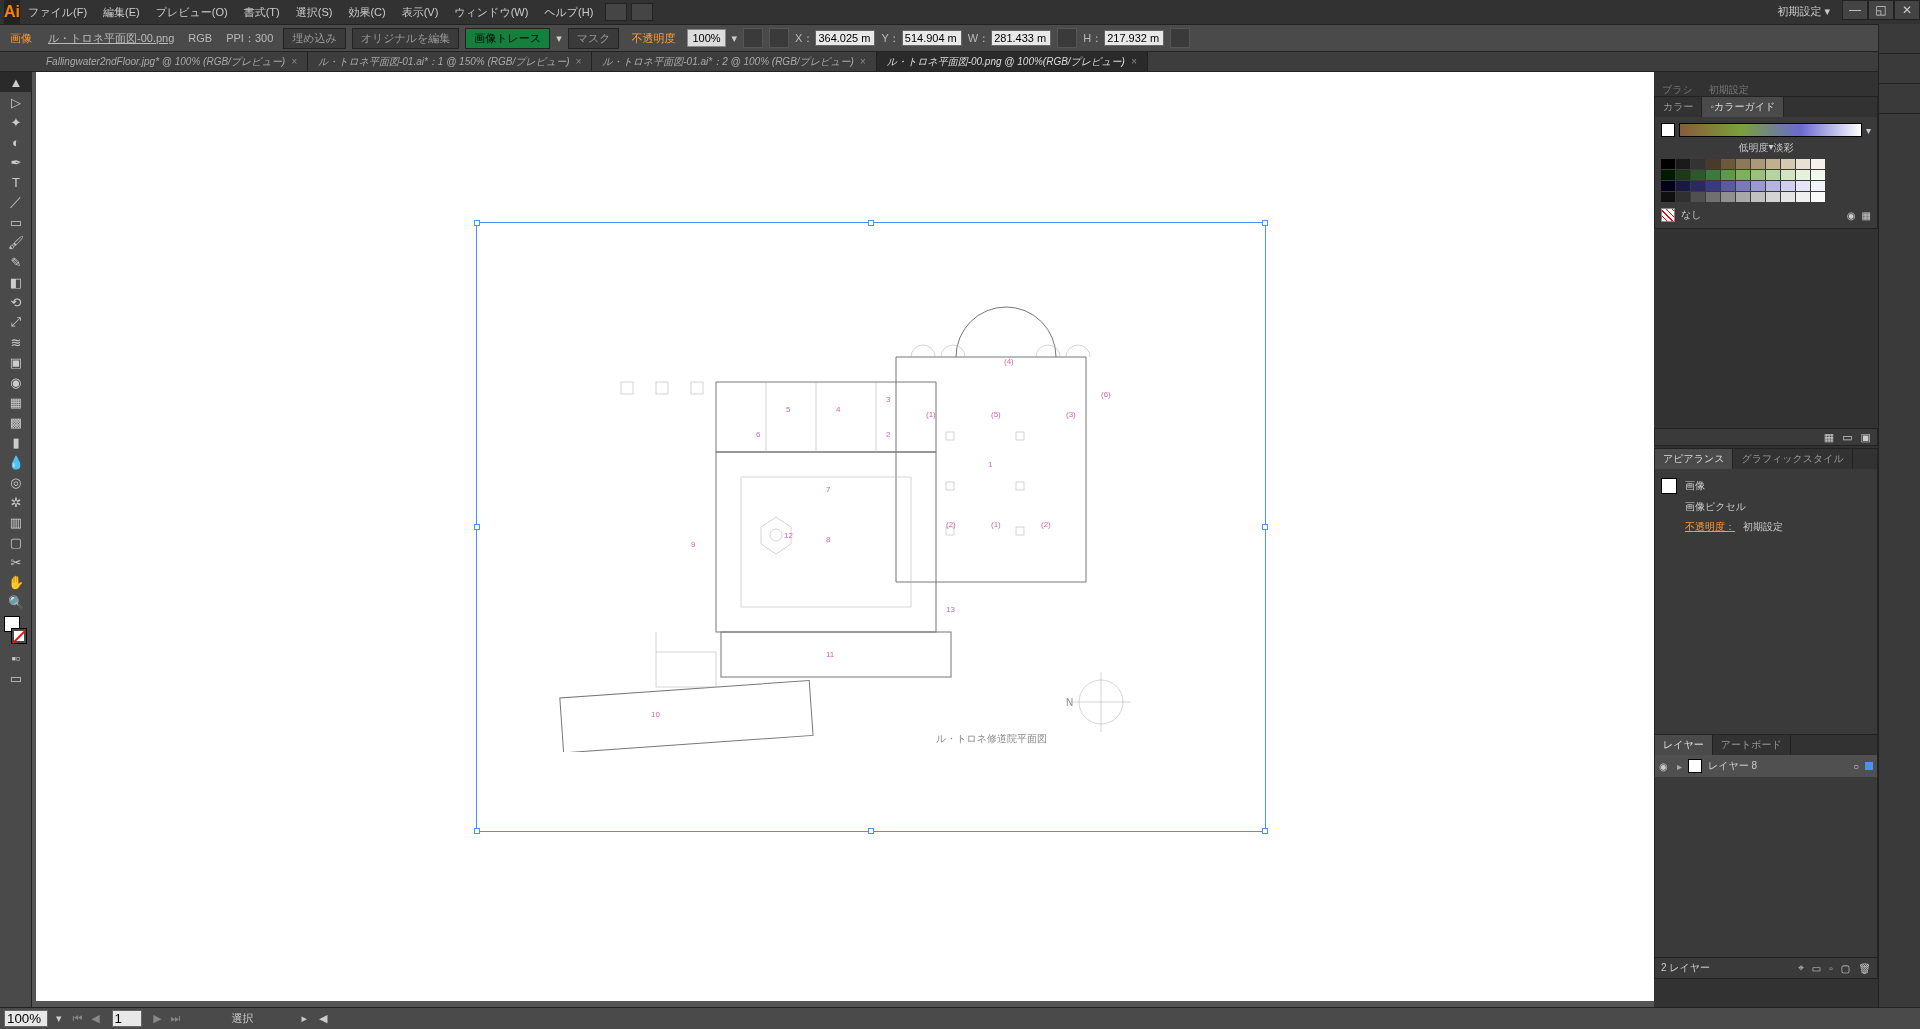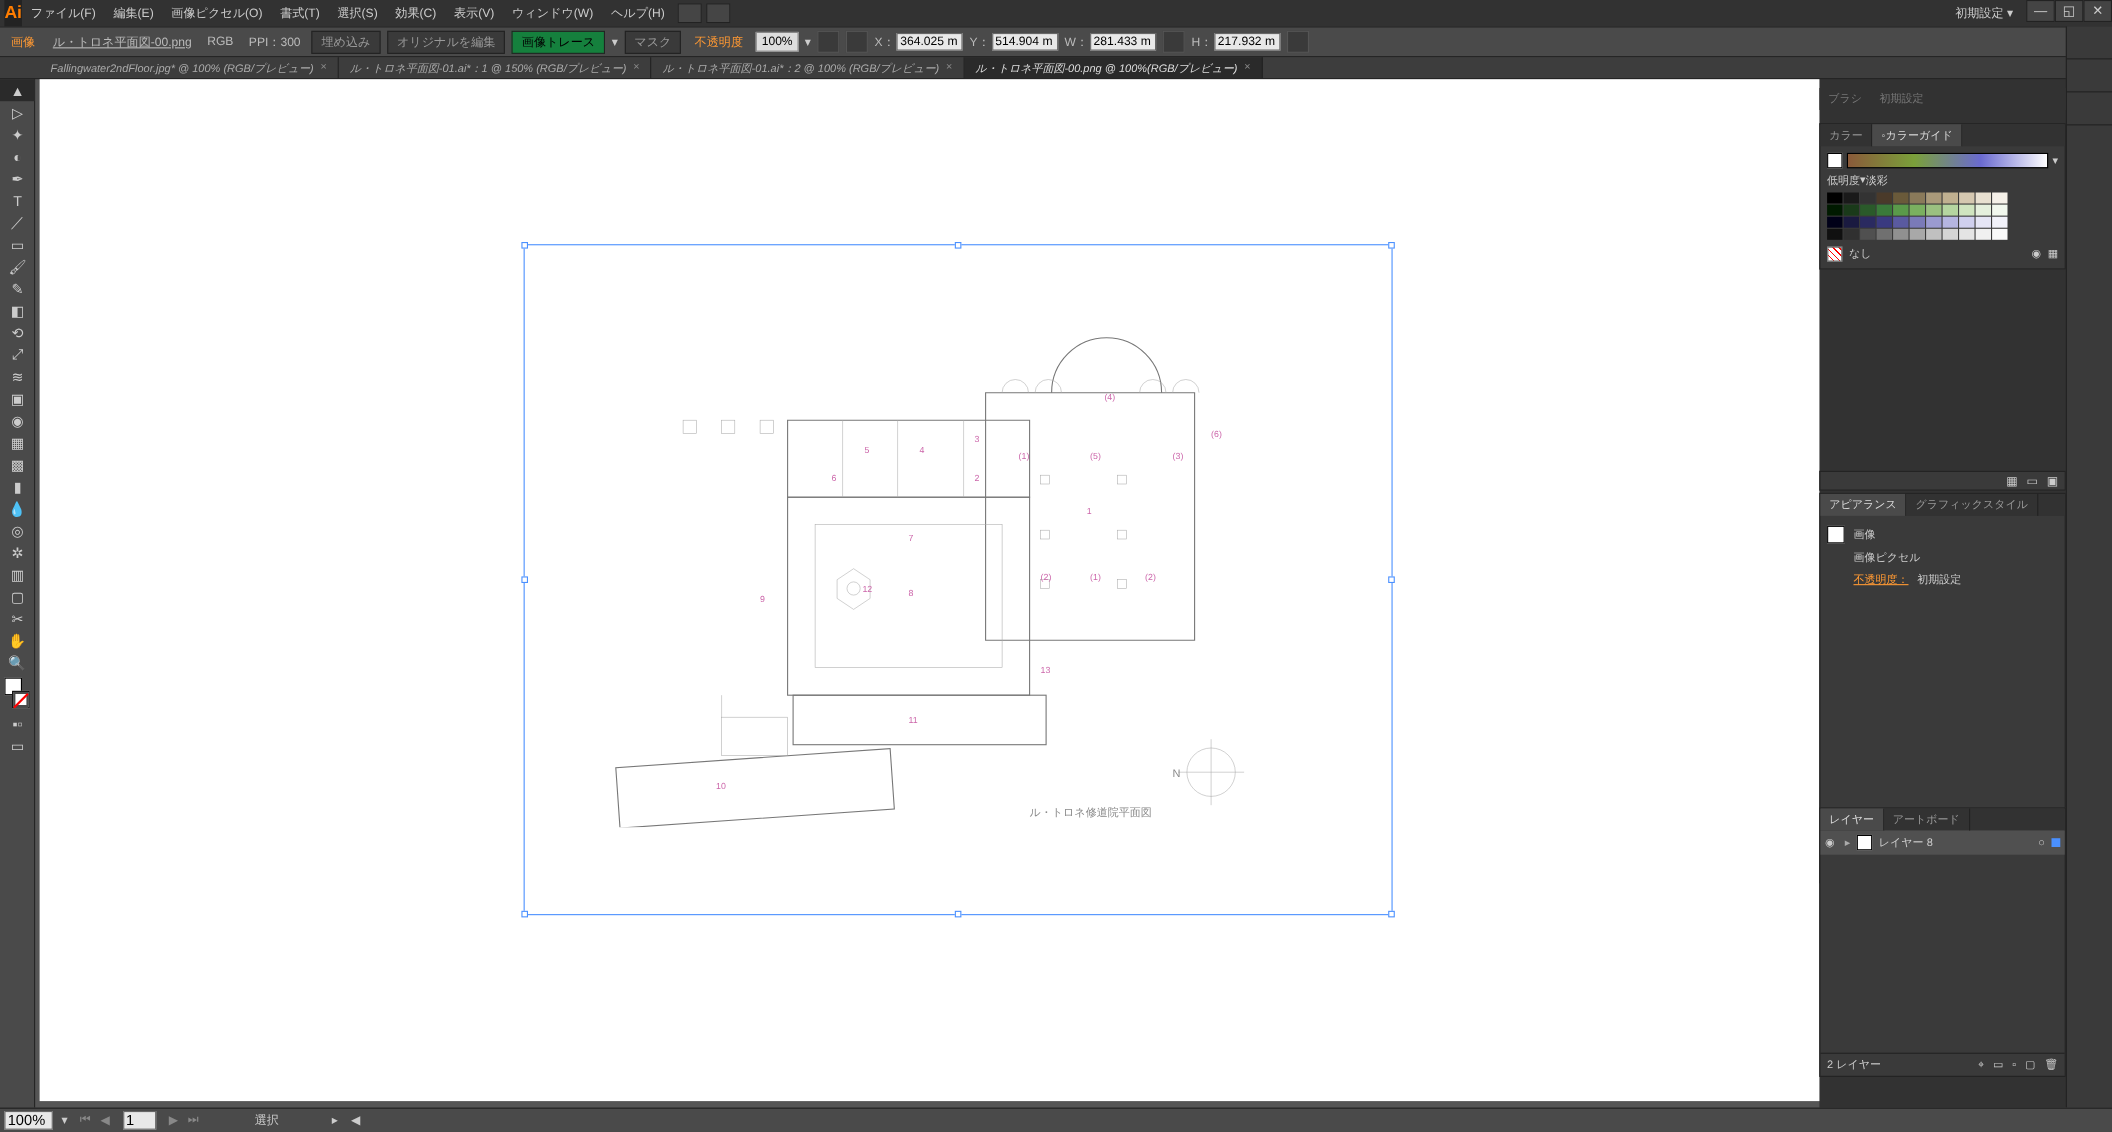--- a/index.html
+++ b/index.html
@@ -49,21 +49,21 @@
 .rpanel .ptabs { display:flex; background:#323232; }
 .rpanel .ptab { padding:3px 8px; color:#999; border-right:1px solid #222; }
 .rpanel .ptab.a { background:#4a4a4a; color:#ddd; }
 .rpanel .body { padding:6px; }
 .rpanel .swrow { display:flex; gap:4px; margin-bottom:4px; align-items:center; }
 .rpanel .swrow .sw { width:14px; height:14px; border:1px solid #000; }
 .rpanel .gradbar { height:14px; flex:1; background:linear-gradient(90deg,#8a5a3a,#7aa03a,#6a6ad0,#fff); border:1px solid #000; }
 .rpanel .gridrows { display:flex; flex-direction:column; gap:1px; }
 .rpanel .gridrows .r { display:flex; gap:1px; }
 .rpanel .gridrows .c { width:14px; height:10px; }
-.panel-color { top:112px; }
+.panel-color { top:96px; }
 .panel-appear { top:448px; }
 .panel-appear .row { display:flex; align-items:center; gap:8px; padding:3px 0; }
 .panel-appear .row .thumb { width:16px; height:16px; background:#fff; border:1px solid #000; }
 .panel-appear .link { color:#ff9933; text-decoration:underline; }
 .panel-layer { top:734px; }
 .panel-layer .lrow { display:flex; align-items:center; gap:6px; padding:4px; background:#505050; }
 .panel-layer .lrow .eye { width:12px; }
 .panel-layer .lrow .tri { color:#aaa; }
 .panel-layer .lrow .lth { width:14px; height:14px; background:#fff; border:1px solid #000; }
 
@@ -93,21 +93,21 @@
 .status input.ab { width:30px; background:#e8e8e8; border:1px solid #666; padding:0 2px; }
 .status .sel { padding:0 40px; }
 </style>
 </head>
 <body>
 
 <div class="menubar">
   <div class="logo">Ai</div>
   <div class="mi">ファイル(F)</div>
   <div class="mi">編集(E)</div>
-  <div class="mi">画像ピクセル(O)</div>
+  <div class="mi">プレビュー(O)</div>
   <div class="mi">書式(T)</div>
   <div class="mi">選択(S)</div>
   <div class="mi">効果(C)</div>
   <div class="mi">表示(V)</div>
   <div class="mi">ウィンドウ(W)</div>
   <div class="mi">ヘルプ(H)</div>
   <div class="ctl"></div>
   <div class="ctl"></div>
   <div style="position:absolute; right:90px; top:4px; color:#ccc;"><span>初期設定</span> ▾</div>
   <div class="winctl">
@@ -306,21 +306,21 @@
   <div class="ptabs">
     <div class="ptab">カラー</div>
     <div class="ptab a">◦カラーガイド</div>
   </div>
   <div class="body">
     <div class="swrow">
       <div class="sw" style="background:#fff"></div>
       <div class="gradbar"></div>
       <span>▾</span>
     </div>
-    <div style="display:flex;justify-content:flex-start;margin:4px 0">
+    <div style="display:flex;justify-content:center;margin:4px 0">
       <span>低明度</span>
       <span>▾</span>
       <span>淡彩</span>
     </div>
     <div class="gridrows">
       <div class="r">
           <div class="c" style="background:#000"></div>
           <div class="c" style="background:#1a1a1a"></div>
           <div class="c" style="background:#333"></div>
           <div class="c" style="background:#4a3a2a"></div>

